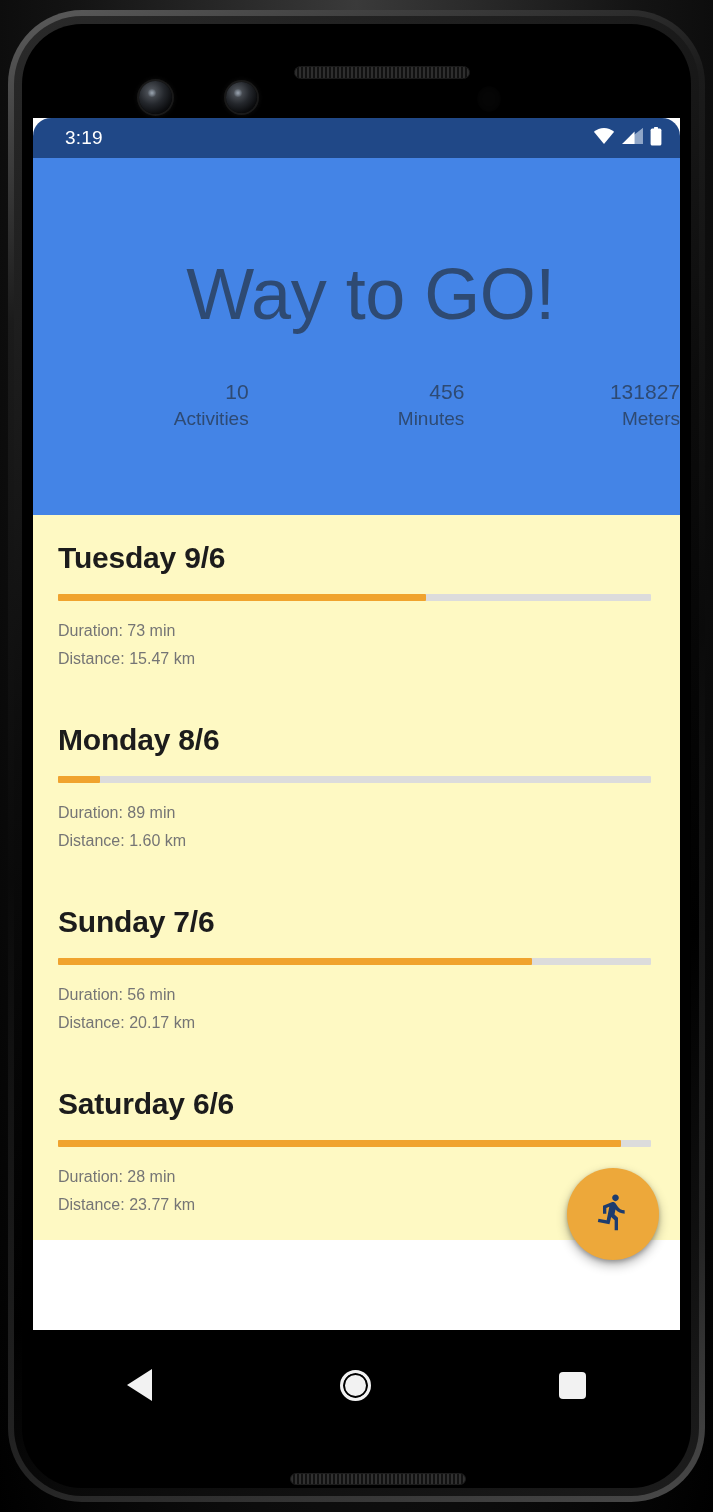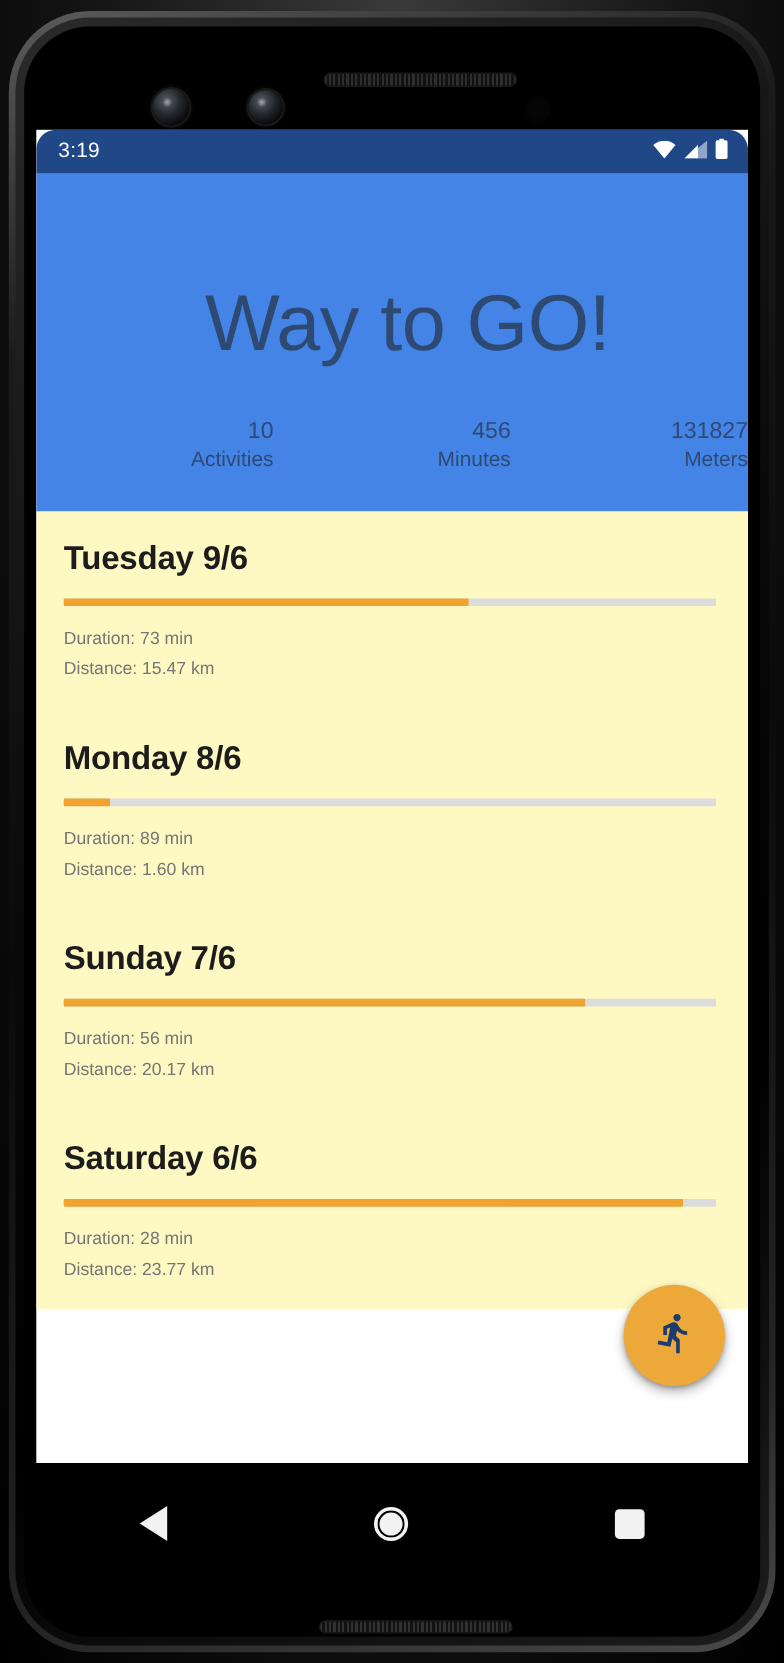--- a/index.html
+++ b/index.html
@@ -74,37 +74,37 @@
     position:absolute;
     left:33px; top:118px; width:647px; height:1212px;
     background:#fff; overflow:hidden;
   }
 
   
   .statusbar {
     position:relative; height:40px;
     background:#204887;
     display:flex; align-items:center;
-    padding:0 18px 0 20px;
+    padding:0 18px 0 32px;
     border-radius:18px 18px 0 0;
   }
   .status-time {
     color:#fff; font-size:19px; font-weight:500; letter-spacing:.2px;
   }
   .status-icons {
     margin-left:auto; display:flex; align-items:center; gap:7px;
   }
   .ico-wifi  { width:22px; height:16px; }
   .ico-sig   { width:21px; height:16px; }
   .ico-batt  { width:12px; height:19px; }
 
   
   .header {
     background:#4484e6;
-    height:307px;
+    height:357px;
     position:relative;
     display:flex; flex-direction:column;
     align-items:center;
     padding-left:28px;
   }
   .header-title {
     margin-top:100px;
     font-size:72px;
     font-weight:400;
     color:#2e4a73;

